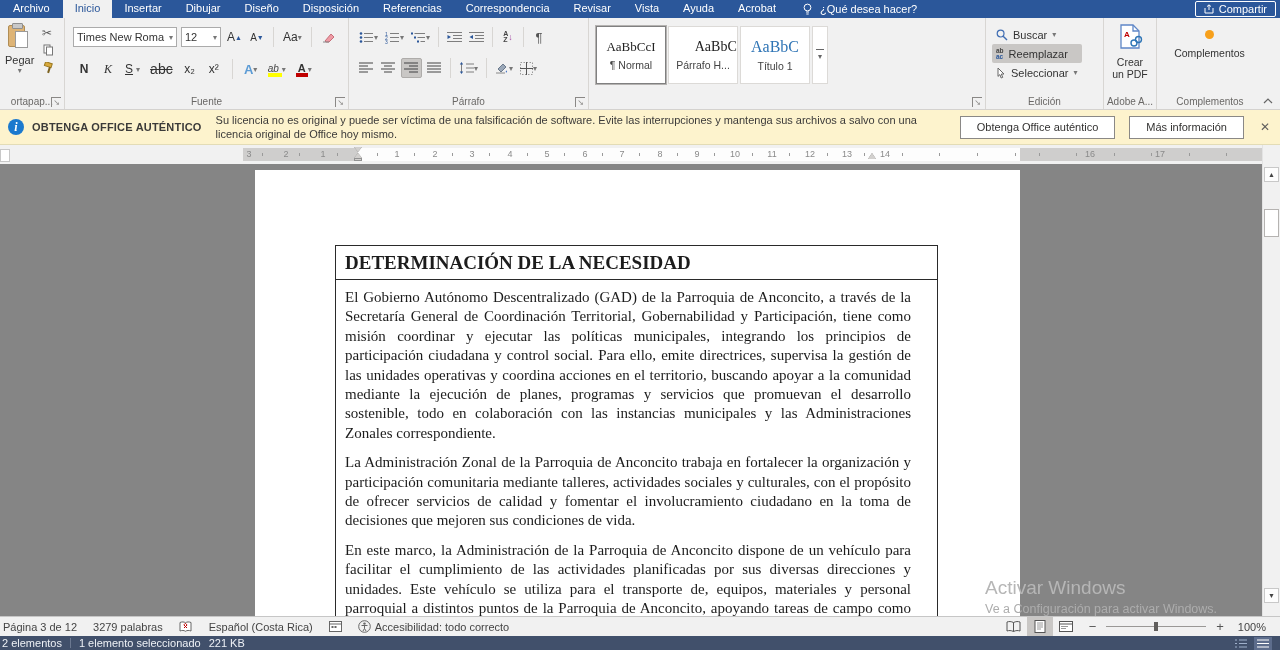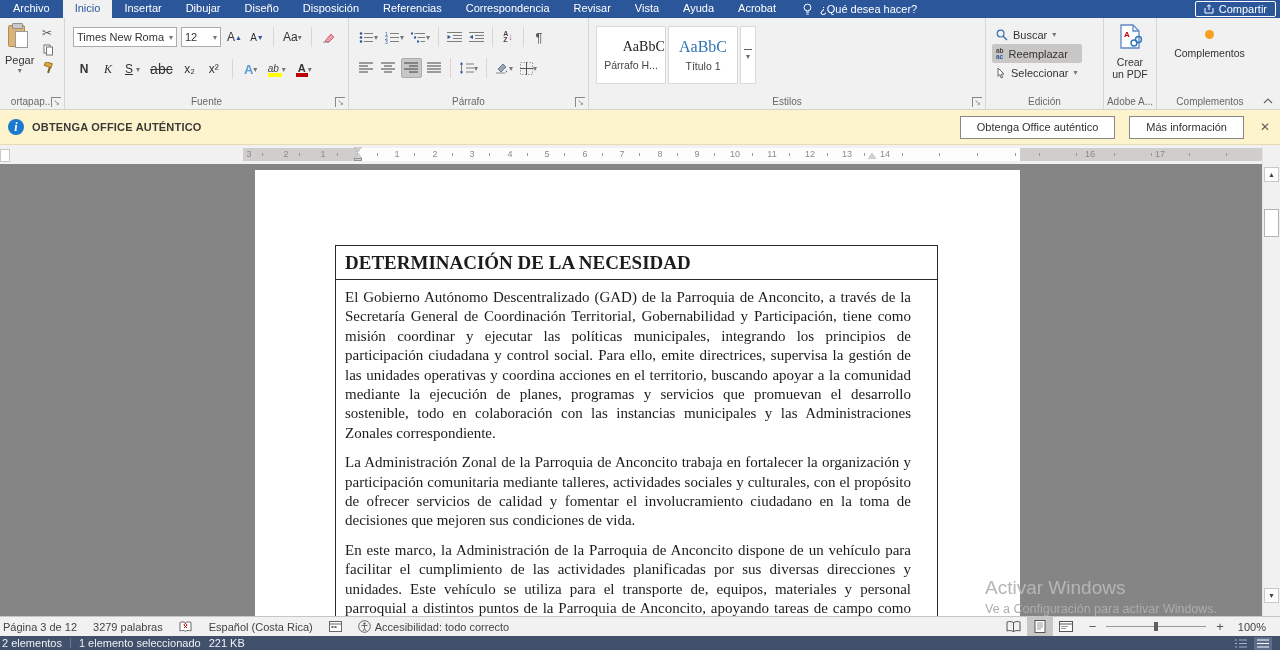--- a/index.html
+++ b/index.html
@@ -359,31 +359,34 @@
           </svg>
           <span class="car">▾</span>
         </div>
     </div>
     <div class="glabel">Párrafo</div>
     <div class="launcher">↘</div>
   </div>
 
   <div class="rgroup" style="left:589px;width:397px;">
     <div class="row" style="position:absolute;left:7px;top:8px;">
+      <div class="stylecard sel">
+        <span class="sprev">AaBbCcI</span>
+        <span class="sname">¶ Normal</span>
+      </div>
       <div class="stylecard">
         <span class="sprev" style="font-size:14px;margin-left:48px;">AaBbCcDc</span>
         <span class="sname">Párrafo H...</span>
       </div>
       <div class="stylecard">
         <span class="sprev h1">AaBbC</span>
         <span class="sname">Título 1</span>
       </div>
       <div class="morestyles"><span style="width:8px;border-top:1px solid #666;margin-bottom:2px;"></span>▾</div>
     </div>
-    <div class="glabel">Estilos</div>
     <div class="launcher">↘</div>
   </div>
 
   <div class="rgroup" style="left:986px;width:118px;">
     <div class="abs" style="left:6px;top:7px;">
       <div class="edrow">
         <span>
             <svg width="12" height="12" viewBox="0 0 12 12">
               <circle cx="4.6" cy="4.6" r="3.4" fill="none" stroke="#3f6db3" stroke-width="1.2"></circle>
               <path d="M7.2 7.2L11 11" stroke="#3f6db3" stroke-width="1.4"></path>
@@ -440,20 +443,24 @@
   <div class="chev-collapse">
       <svg width="10" height="6" viewBox="0 0 10 6">
         <path d="M1 5l4-4 4 4" fill="none" stroke="#666" stroke-width="1.2"></path>
       </svg>
     </div>
 </div>
 
 <div class="banner">
   <span class="info-ico">i</span>
   <span class="banner-title">OBTENGA OFFICE AUTÉNTICO</span>
+  <span class="banner-msg">
+    <span>Su licencia no es original y puede ser víctima de una falsificación de software. Evite las interrupciones y mantenga sus archivos a salvo con una</span><br>
+    <span>licencia original de Office hoy mismo.</span>
+  </span>
   <span style="flex:1;"></span>
   <span class="banner-btn">Obtenga Office auténtico</span>
   <span class="banner-btn">Más información</span>
   <span class="banner-x">✕</span>
 </div>
 
 <div class="rulerrow">
   <div class="lstub"></div>
   <div class="rstrip rgray rtick" style="left:243px;width:115px;">
     <span class="rnum" style="left:6px;">3</span>

